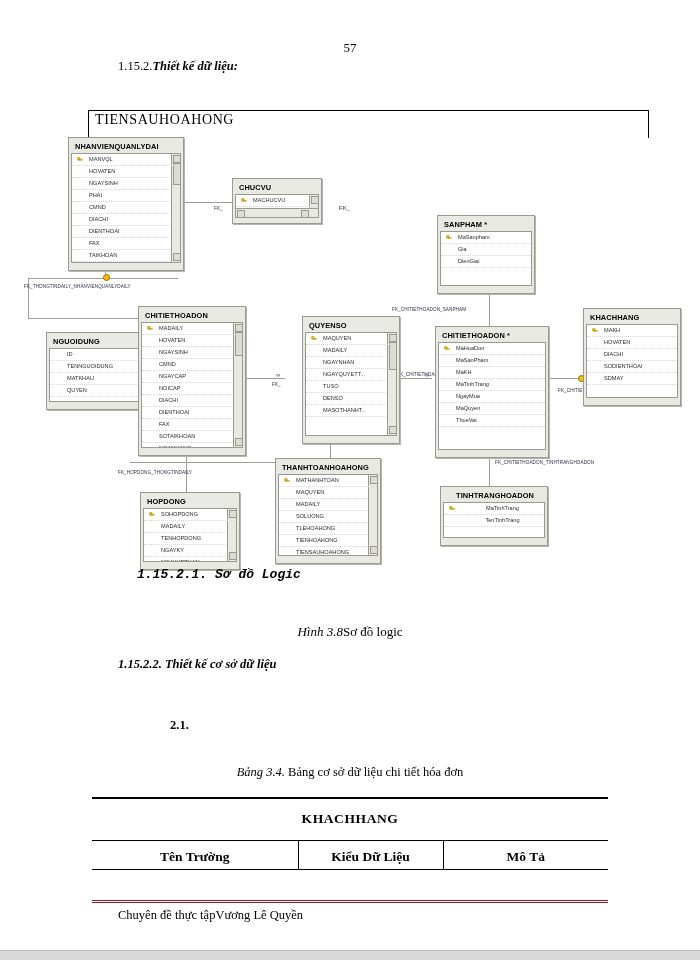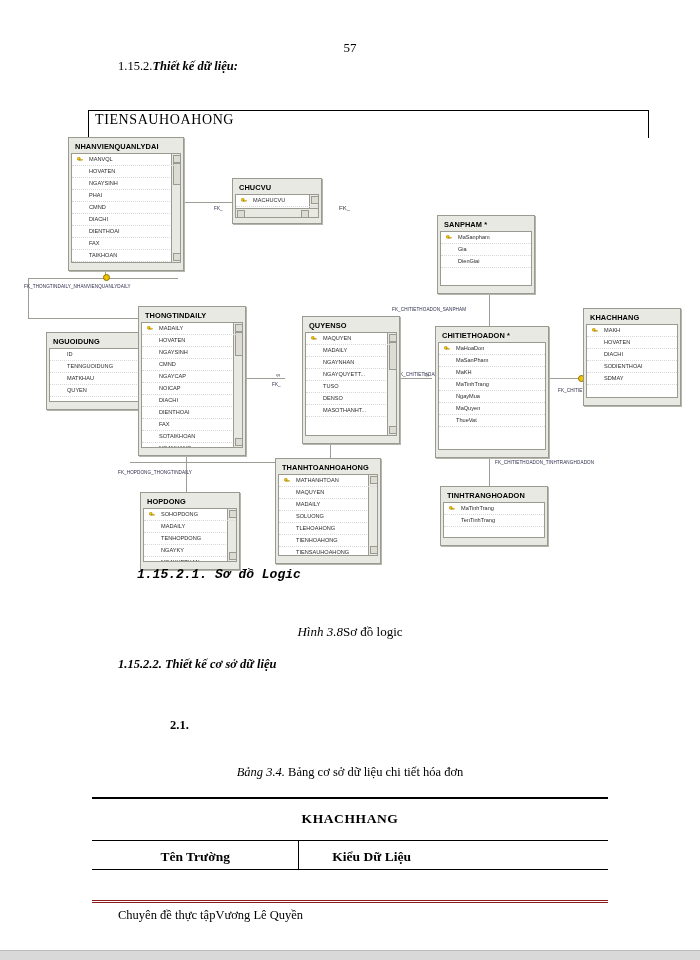--- a/index.html
+++ b/index.html
@@ -202,21 +202,21 @@
       <div class="cap">NGUOIDUNG</div>
       <div class="body" style="height:52px;">
         <div class="fld" style="padding-left:17px;">ID</div>
         <div class="fld">TENNGUOIDUNG</div>
         <div class="fld">MATKHAU</div>
         <div class="fld">QUYEN</div>
       </div>
     </div>
 
     <div class="tbl" style="left:138px;top:206px;width:102px;height:144px;">
-      <div class="cap">THONGTINDAILY</div>
+      <div class="cap">CHITIETHOADON</div>
       <div class="body" style="height:124px;">
         <div class="scroll">
           <div class="ar up"></div>
           <div class="thumb" style="top:9px;height:22px;"></div>
           <div class="ar dn"></div>
         </div>
         <div class="fld pk">
           <svg class="key" viewBox="0 0 10 10">
               <circle cx="3" cy="3" r="2.6" fill="#f2c200" stroke="#8a6d00" stroke-width=".7"></circle>
               <rect x="4.5" y="4" width="5" height="1.6" fill="#f2c200" stroke="#8a6d00" stroke-width=".5"></rect>
@@ -348,21 +348,21 @@
         </div>
         <div class="fld">MAQUYEN</div>
         <div class="fld">MADAILY</div>
         <div class="fld">SOLUONG</div>
         <div class="fld">TLEHOAHONG</div>
         <div class="fld">TIENHOAHONG</div>
         <div class="fld">TIENSAUHOAHONG</div>
       </div>
     </div>
 
-    <div class="tbl" style="left:440px;top:386px;width:102px;height:54px;">
+    <div class="tbl" style="left:440px;top:386px;width:102px;height:54px;text-align:center;">
       <div class="cap">TINHTRANGHOADON</div>
       <div class="body" style="height:34px;">
         <div class="fld pk">
           <svg class="key" viewBox="0 0 10 10">
               <circle cx="3" cy="3" r="2.6" fill="#f2c200" stroke="#8a6d00" stroke-width=".7"></circle>
               <rect x="4.5" y="4" width="5" height="1.6" fill="#f2c200" stroke="#8a6d00" stroke-width=".5"></rect>
             </svg>
           <span>MaTinhTrang</span>
         </div>
         <div class="fld">TenTinhTrang</div>
@@ -382,20 +382,21 @@
 
   <div class="cap-bang">
     <span class="it">Bảng 3.4.</span><span> Bảng  cơ sở dữ liệu chi tiết hóa đơn</span>
   </div>
 
   <div class="dbtable">
     <div class="thead-single">KHACHHANG</div>
     <div class="trow">
       <div class="c c1">Tên Trường</div>
       <div class="c c2">Kiểu Dữ Liệu</div>
+      <div class="c c3">Mô Tả</div>
     </div>
   </div>
 
   <div class="footer-rule"></div>
   <div class="footer-txt">Chuyên đề thực tậpVương  Lê Quyền</div>
   <div class="bottom-bar"></div>
 
 </div>
 
 </body></html>

